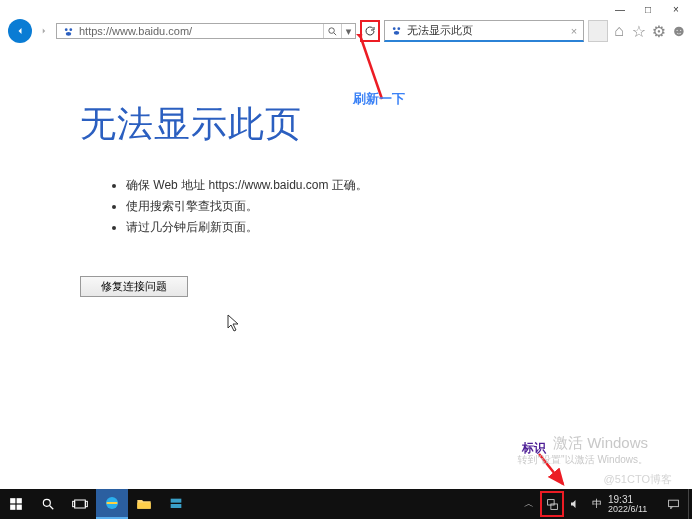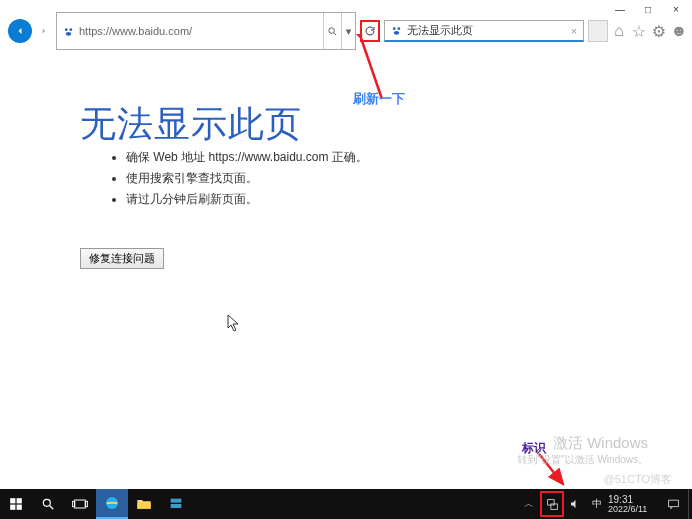--- a/index.html
+++ b/index.html
@@ -6,41 +6,41 @@
     body { width: 692px; height: 519px; background: #fff; position: relative; overflow: hidden; }
 
     
     .titlebar { height: 18px; display: flex; justify-content: flex-end; align-items: center; gap: 16px; padding-right: 10px; }
     .titlebar .ctrl { width: 12px; height: 12px; display: flex; align-items: center; justify-content: center; color: #333; font-size: 10px; }
 
     
     .addr-row { height: 26px; display: flex; align-items: center; padding: 0 6px 0 8px; gap: 4px; }
     .back-btn { width: 24px; height: 24px; background: #0a7cd4; border-radius: 50%; display: flex; align-items: center; justify-content: center; color: #fff; }
     .fwd-btn { width: 16px; height: 18px; color: #555; display: flex; align-items: center; justify-content: center; }
-    .url-wrap { flex: 0 0 300px; height: 38px; border: 1px solid #aaa; display: flex; align-items: center; font-size: 11px; color: #666; }
+    .url-wrap { flex: 0 0 300px; height: 16px; border: 1px solid #aaa; display: flex; align-items: center; font-size: 11px; color: #666; }
     .url-favicon { width: 14px; height: 14px; margin: 0 4px; display: flex; align-items: center; justify-content: center; color: #2b5fc0; }
     .url-text { flex: 1; }
     .url-search { width: 18px; display: flex; align-items: center; justify-content: center; border-left: 1px solid #ccc; height: 100%; }
     .url-dd { width: 14px; border-left: 1px solid #ccc; height: 100%; display: flex; align-items: center; justify-content: center; }
     .refresh-box { width: 20px; height: 22px; border: 2px solid #ec1c24; display: flex; align-items: center; justify-content: center; }
     .tab { flex: 0 0 200px; height: 22px; border: 1px solid #aaa; border-bottom: 2px solid #2b82d6; display: flex; align-items: center; font-size: 11px; color: #333; }
     .tab-fav { width: 14px; height: 14px; margin: 0 4px; color: #2b5fc0; display: flex; align-items: center; justify-content: center; }
     .tab-title { flex: 1; overflow: hidden; white-space: nowrap; text-overflow: ellipsis; }
     .tab-close { width: 18px; color: #999; text-align: center; }
     .newtab { width: 20px; height: 22px; border: 1px solid #ccc; background: #eee; }
     .toolbar-right { margin-left: auto; display: flex; gap: 6px; align-items: center; }
     .toolbar-right .ico { width: 14px; height: 14px; color: #888; display: flex; align-items: center; justify-content: center; }
     .smiley { color: #f0b900; }
 
     
     .page { padding: 56px 0 0 80px; }
     .page-title { font-size: 36px; font-weight: 400; color: #2b5fc0; letter-spacing: 1px; }
-    .bullets { padding-left: 34px; }
+    .bullets { margin-top: 28px; padding-left: 34px; }
     .bullets li { font-size: 12px; color: #333; list-style: disc; margin-bottom: 4px; margin-left: 12px; }
-    .fix-btn { margin-top: 36px; font-size: 11px; padding: 2px 8px; border: 1px solid #999; background: linear-gradient(#f8f8f8,#e8e8e8); }
+    .fix-btn { margin-top: 36px; font-size: 11px; padding: 2px 20px; border: 1px solid #999; background: linear-gradient(#f8f8f8,#e8e8e8); }
 
     
     .arrow1 { position: absolute; top: 34px; left: 352px; pointer-events: none; }
     .anno-text { position: absolute; font-size: 13px; color: #3b82f6; font-weight: bold; }
     .arrow2 { position: absolute; bottom: 29px; left: 533px; pointer-events: none; }
     .anno-text2 { position: absolute; bottom: 62px; left: 522px; font-size: 12px; color: #4c1d95; font-weight: bold; }
 
     
     .cursor { position: absolute; top: 314px; left: 227px; }
 

